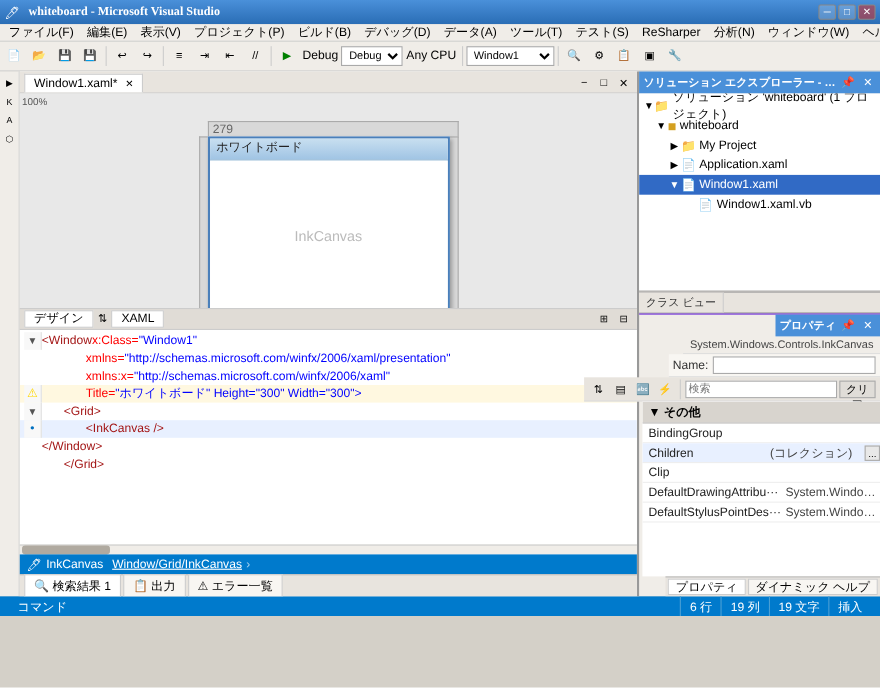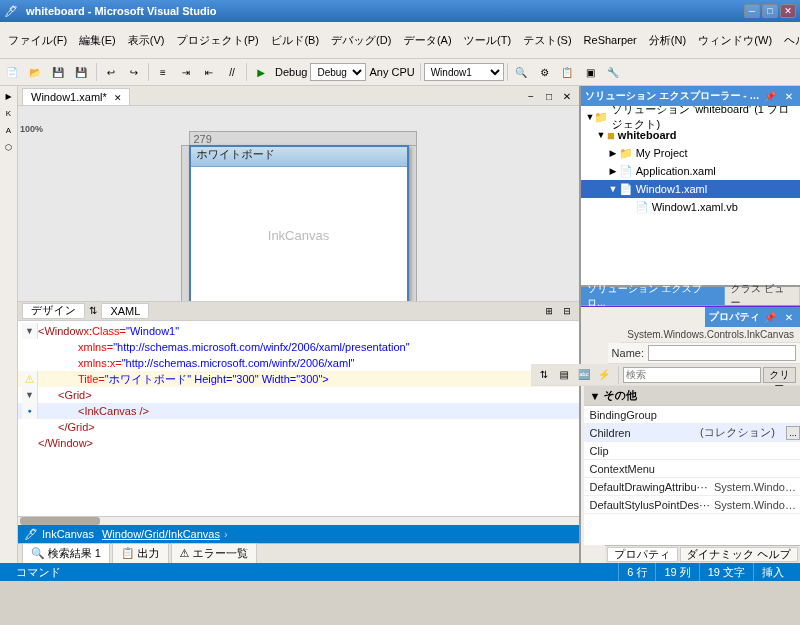--- a/index.html
+++ b/index.html
@@ -7,28 +7,28 @@
 
     
     .title-bar {
       background: linear-gradient(to bottom, #4a90d9 0%, #2a6db5 100%);
       height: 22px;
       display: flex;
       align-items: center;
       padding: 0 4px;
       color: white;
     }
-    .title-bar-text { flex: 1; font-size: 11px; font-weight: bold; padding-left: 4px; }
+    .title-bar-text { flex: 1; font-size: 11px; font-weight: bold; padding-left: 4px; font-family: Liberation Serif, serif; }
     .title-bar-buttons { display: flex; gap: 2px; }
     .tb-btn { width: 16px; height: 14px; border: 1px solid #888; border-radius: 2px; display: flex; align-items: center; justify-content: center; font-size: 9px; color: white; background: rgba(255,255,255,0.2); cursor: pointer; }
 
     
     .menu-bar {
       background: #f0ede8;
-      height: 37px;
+      height: 16px;
       display: flex;
       align-items: center;
       padding: 0 2px;
       border-bottom: 1px solid #ccc;
     }
     .menu-item { padding: 2px 6px; font-size: 11px; cursor: pointer; white-space: nowrap; }
 
     
     .toolbar-area {
       background: #f0ede8;
@@ -120,25 +120,24 @@
       position: relative;
       display: flex;
       align-items: flex-start;
       justify-content: center;
       padding: 10px;
     }
 
     
     .zoom-label {
       position: absolute;
-      top: 18px;
+      top: 2px;
       left: 2px;
       font-size: 9px;
       color: #555;
-      font-weight: bold;
     }
 
     
     .designer-tab-bar {
       background: #e0dcd6;
       border-top: 1px solid #ccc;
       border-bottom: 1px solid #ccc;
       height: 20px;
       display: flex;
       align-items: center;
@@ -580,27 +579,27 @@
       <div class="code-line" style="background:#e8f0ff;">
         <div class="code-left-margin">
           <span style="color:#0070c0; font-size:7px;">●</span>
         </div>
         <span style="display:inline-block; width:40px;"></span>
         <span class="code-tag">&lt;InkCanvas /&gt;</span>
       </div>
 
       <div class="code-line">
         <div class="code-left-margin"></div>
+        <span class="code-tag">&lt;/Window&gt;</span>
+      </div>
+
+      <div class="code-line">
+        <div class="code-left-margin"></div>
         <span style="display:inline-block; width:20px;"></span>
         <span class="code-tag">&lt;/Grid&gt;</span>
-      </div>
-
-      <div class="code-line">
-        <div class="code-left-margin"></div>
-        <span class="code-tag">&lt;/Window&gt;</span>
       </div>
     </div>
 
     <div style="height:10px; background:#f0ede8; border-top:1px solid #ccc; display:flex; align-items:center; padding:0 2px;">
       <div style="width:80px; height:8px; background:#b0aaa0; border-radius:3px;"></div>
     </div>
 
     <div class="editor-breadcrumb">
       <span>🖊</span>
       <span>InkCanvas</span>
@@ -637,21 +636,21 @@
 
         <div class="tree-item">
           <span class="tree-expand">▼</span>
           <span class="tree-icon">📁</span>
           <span class="tree-label">ソリューション 'whiteboard' (1 プロジェクト)</span>
         </div>
 
         <div class="tree-item" style="padding-left:14px;">
           <span class="tree-expand">▼</span>
           <span class="tree-icon" style="font-size:13px; color:#d4a020;">■</span>
-          <span class="tree-label" style="font-weight:bold;text-align:right;">whiteboard</span>
+          <span class="tree-label" style="font-weight:normal;text-align:right;">whiteboard</span>
         </div>
 
         <div class="tree-item" style="padding-left:26px;">
           <span class="tree-expand">▶</span>
           <span class="tree-icon">📁</span>
           <span class="tree-label">My Project</span>
         </div>
 
         <div class="tree-item" style="padding-left:26px;">
           <span class="tree-expand">▶</span>
@@ -667,21 +666,20 @@
 
         <div class="tree-item" style="padding-left:42px;">
           <span class="tree-expand"> </span>
           <span class="tree-icon">📄</span>
           <span class="tree-label">Window1.xaml.vb</span>
         </div>
       </div>
     </div>
 
     <div style="display:flex; height:20px; background:#e8e4de; border-top:1px solid #999; border-bottom:1px solid #999; align-items:center;">
-      <div style="padding: 2px 6px; background:#4a90d9; color:white; font-size:10px; border-right:1px solid #6aa8d9; height:100%; display:flex;align-items:center; cursor:pointer;">ソリューション エクスプロ...</div>
       <div style="padding: 2px 6px; background:#e8e4de; color:#333; font-size:10px; border-right:1px solid #ccc; height:100%; display:flex;align-items:center; cursor:pointer;">クラス ビュー</div>
     </div>
 
     <div class="props-panel">
       <div class="props-title-bar">
         <span class="panel-title-bar-text">プロパティ</span>
         <button class="tb-tool-btn" style="width:14px;height:14px; color:white;">📌</button>
         <button class="tb-tool-btn" style="width:14px;height:14px; color:white;">✕</button>
       </div>
       <div class="props-type-label">System.Windows.Controls.InkCanvas</div>
@@ -714,24 +712,20 @@
           <span class="prop-name">Children</span>
           <span class="prop-value">(コレクション)</span>
           <div class="prop-ellipsis">...</div>
         </div>
 
         <div class="prop-row">
           <span class="prop-name">Clip</span>
           <span class="prop-value"></span>
         </div>
 
-        <div class="prop-row">
-          <span class="prop-name">ContextMenu</span>
-          <span class="prop-value"></span>
-        </div>
 
         <div class="prop-row">
           <span class="prop-name">DefaultDrawingAttribu···</span>
           <span class="prop-value">System.Windows...</span>
         </div>
 
         <div class="prop-row">
           <span class="prop-name">DefaultStylusPointDes···</span>
           <span class="prop-value">System.Windows...</span>
         </div>

